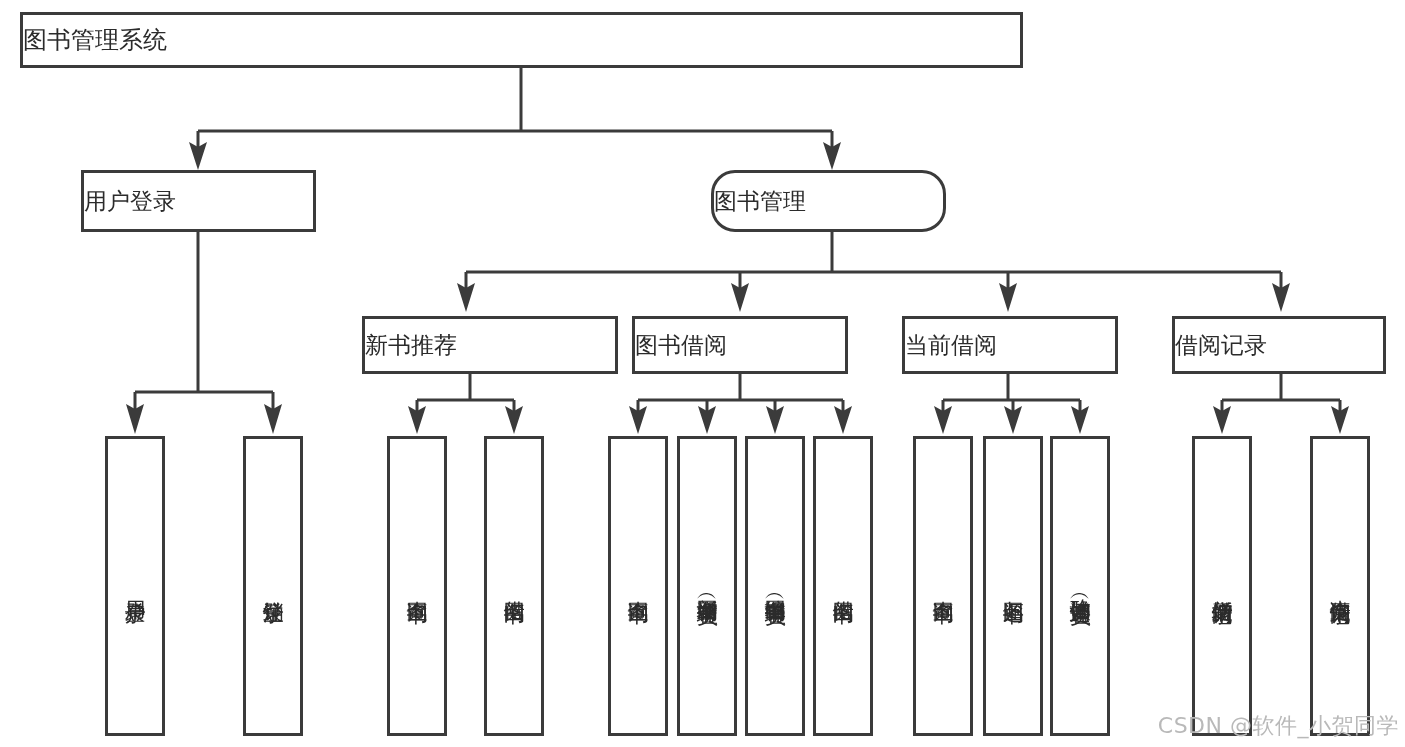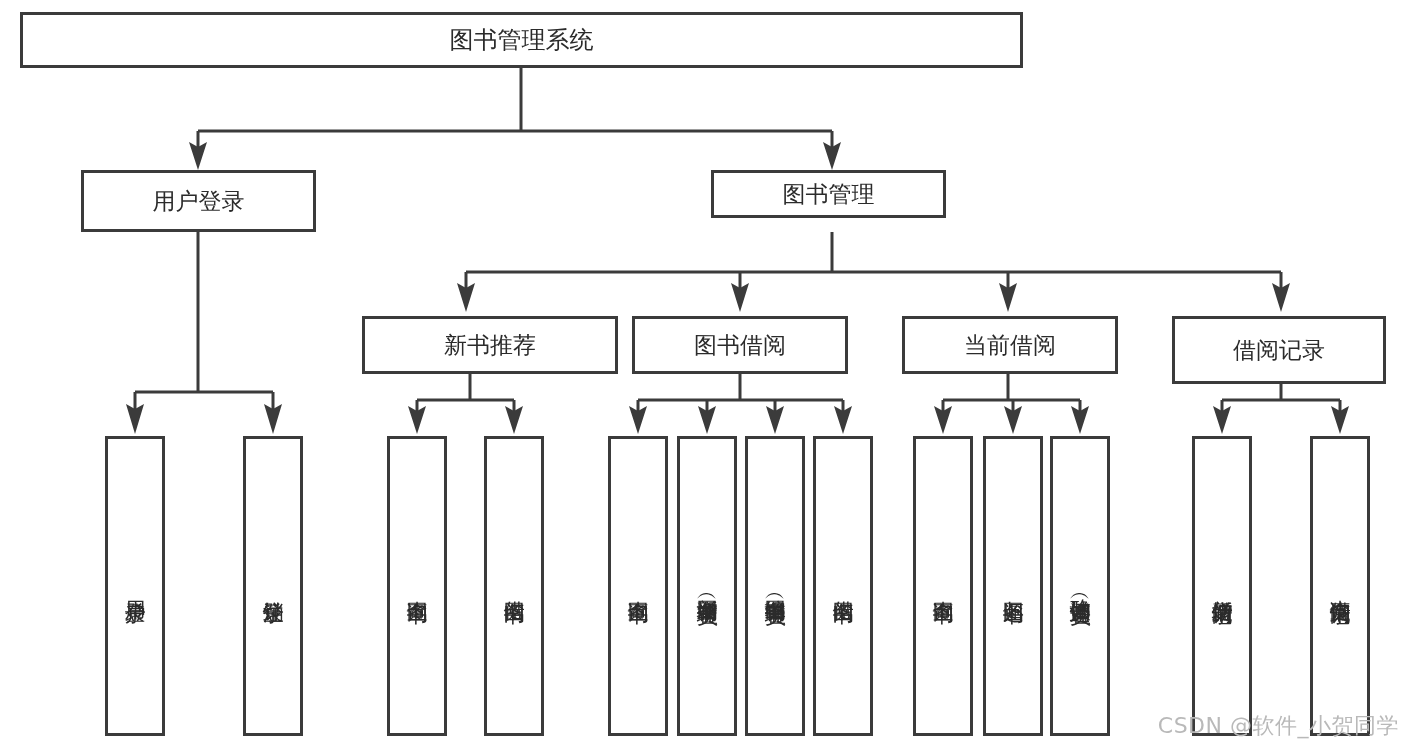--- a/index.html
+++ b/index.html
@@ -11,21 +11,21 @@
   .arrowhead{fill:#3b3b3b;stroke:none;}
   .vcell{position:absolute;box-sizing:border-box;background:#fff;
          border:3px solid #3b3b3b;display:flex;align-items:center;
          justify-content:center;overflow:hidden;}
   .vtext{writing-mode:vertical-rl;text-orientation:upright;
          font-family:"DejaVu Sans","Liberation Sans",sans-serif;
          font-size:21px;line-height:1.06;color:#2b2b2b;letter-spacing:1px;
          white-space:nowrap;}
   .hcell{position:absolute;box-sizing:border-box;background:#fff;
          border:3px solid #3b3b3b;display:flex;align-items:center;
-         justify-content:center;}
+         justify-content:flex-start;}
   .htext{font-family:"DejaVu Sans","Liberation Sans",sans-serif;
          font-size:23px;color:#2b2b2b;white-space:nowrap;}
   #root-node .htext{font-size:24px;}
   #watermark{position:absolute;right:6px;bottom:6px;color:#b9b9b9;
              font-size:22px;font-family:"DejaVu Sans","Liberation Sans",sans-serif;
              white-space:nowrap;letter-spacing:.5px;}
 </style>
 </head>
 <body>
 
@@ -112,34 +112,34 @@
     </g>
   </svg>
 
   <div class="hcell" id="root-node" style="left:20px;top:12px;width:1003px;height:56px;">
     <span class="htext">图书管理系统</span>
   </div>
 
   <div class="hcell" style="left:81px;top:170px;width:235px;height:62px;">
     <span class="htext">用户登录</span>
   </div>
-  <div class="hcell" style="left:711px;top:170px;width:235px;height:48px;">
+  <div class="hcell" style="left:711px;top:170px;width:235px;height:62px;border-radius:24px;">
     <span class="htext">图书管理</span>
   </div>
 
   <div class="hcell" style="left:362px;top:316px;width:256px;height:58px;">
     <span class="htext">新书推荐</span>
   </div>
   <div class="hcell" style="left:632px;top:316px;width:216px;height:58px;">
     <span class="htext">图书借阅</span>
   </div>
   <div class="hcell" style="left:902px;top:316px;width:216px;height:58px;">
     <span class="htext">当前借阅</span>
   </div>
-  <div class="hcell" style="left:1172px;top:316px;width:214px;height:68px;">
+  <div class="hcell" style="left:1172px;top:316px;width:214px;height:58px;">
     <span class="htext">借阅记录</span>
   </div>
 
   <div class="vcell" style="left:105px;top:436px;width:60px;height:300px;">
     <span class="vtext">用户登录</span>
   </div>
   <div class="vcell" style="left:243px;top:436px;width:60px;height:300px;">
     <span class="vtext">注销登录</span>
   </div>
 

